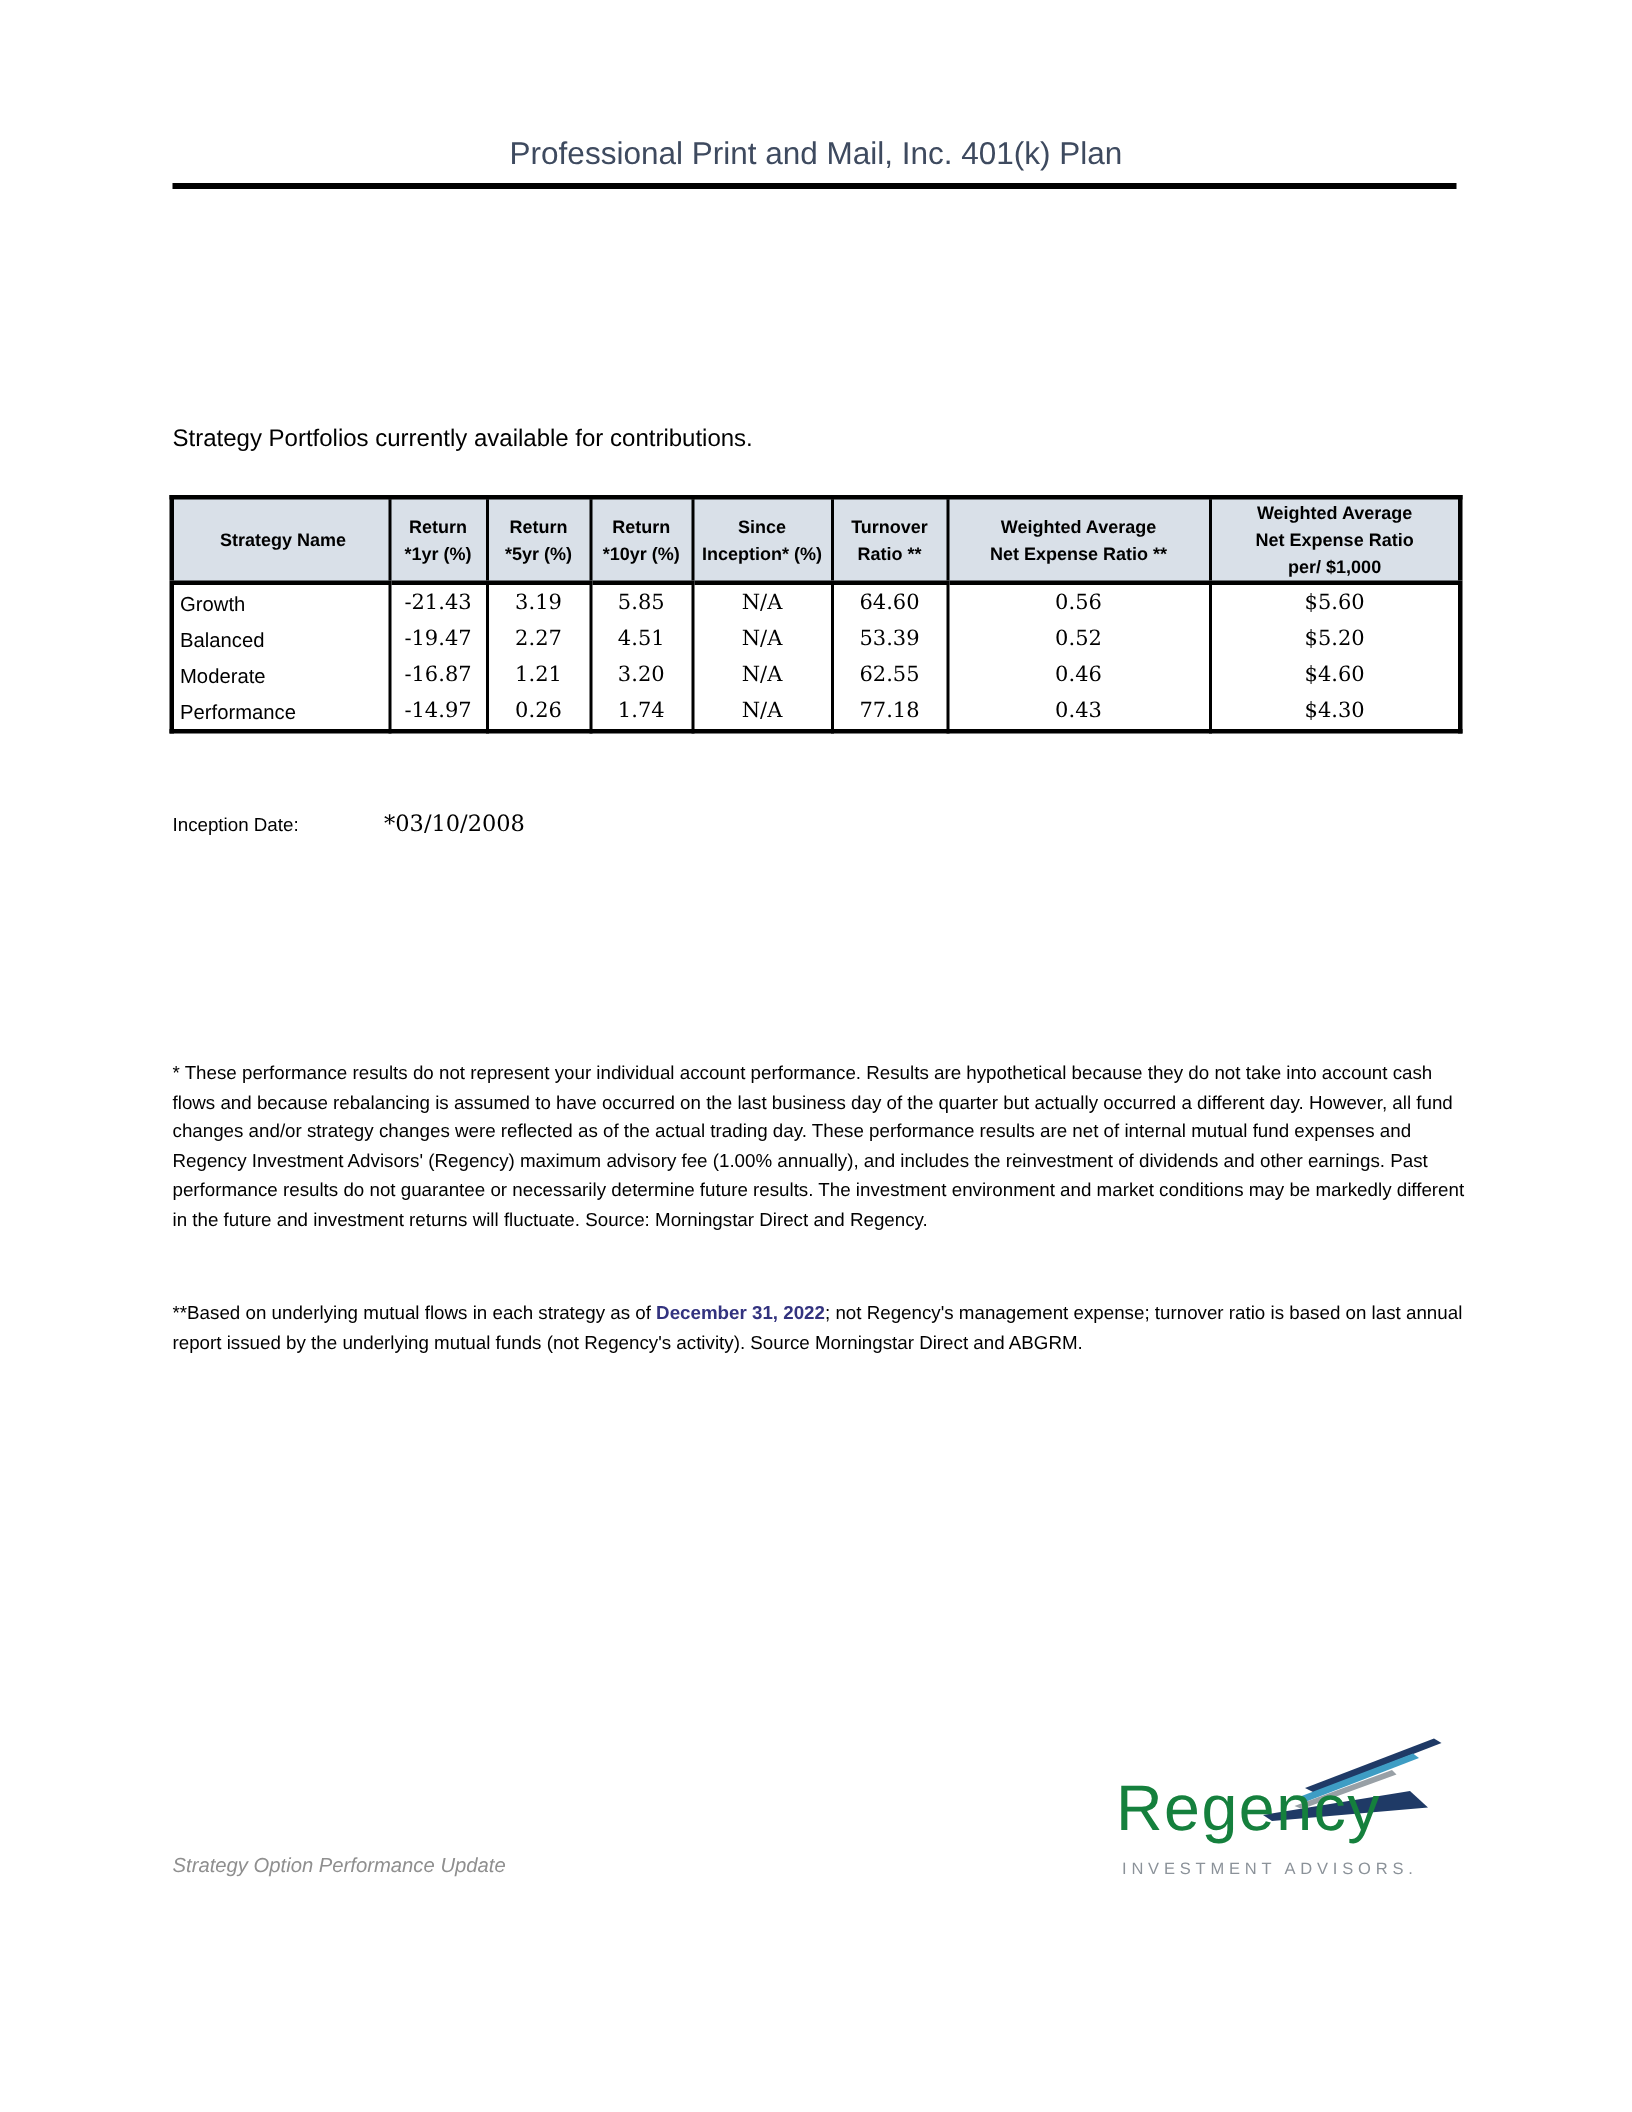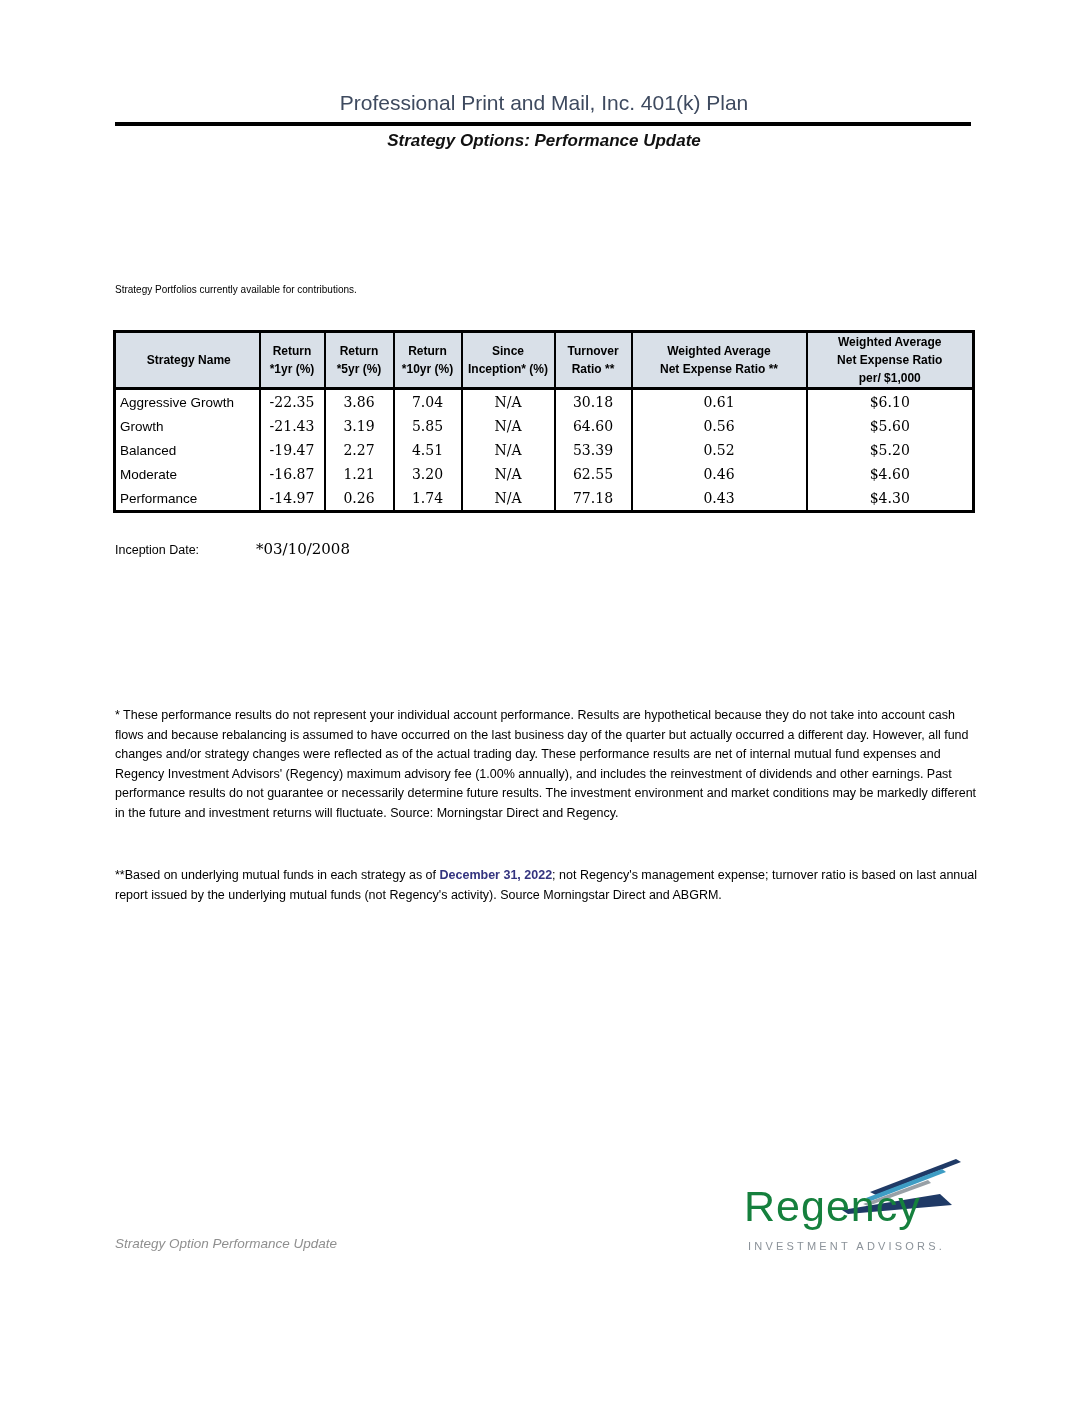--- a/index.html
+++ b/index.html
@@ -3,21 +3,21 @@
 <meta charset="utf-8">
 <style>
   html,body{margin:0;padding:0;background:#ffffff;}
   .page{position:relative;width:1088px;height:1408px;background:#ffffff;font-family:"Liberation Sans",sans-serif;color:#000;overflow:hidden;}
 
   .title{position:absolute;top:91px;left:0;width:100%;text-align:center;font-size:21px;color:#3e4a5f;}
   .rule{position:absolute;top:122px;left:115px;width:856px;height:4px;background:#000;}
   .subtitle{position:absolute;top:131px;left:0;width:100%;text-align:center;font-size:17px;font-weight:bold;font-style:italic;color:#111;}
   .asof{position:absolute;top:162px;left:0;width:100%;text-align:center;font-size:12.5px;font-weight:bold;font-style:italic;color:#4472b8;}
 
-  .intro{position:absolute;top:284px;left:115px;font-size:10px;color:#000;}
+  .intro{position:absolute;top:284px;left:115px;font-size:16px;color:#000;}
 
   table.perf{position:absolute;top:330px;left:113px;border-collapse:collapse;table-layout:fixed;width:859px;border:3px solid #000;}
   table.perf th{background:#d9e0e8;border:2px solid #000;border-bottom:3px solid #000;font-size:12px;font-weight:bold;text-align:center;vertical-align:middle;height:54px;white-space:pre-line;line-height:1.5;padding:0 2px;}
   table.perf th:first-child{text-align:center;padding-left:5px;}
   table.perf td{border-left:2px solid #000;border-right:2px solid #000;font-size:14px;text-align:center;height:24px;padding:0;font-family:"DejaVu Serif","Liberation Serif",serif;}
   table.perf td.name{font-family:"Liberation Sans",sans-serif;font-size:13.5px;text-align:left;padding-left:4px;}
 
   .inception{position:absolute;top:543px;left:115px;font-size:12.5px;}
   .inception .value{position:absolute;left:141px;top:-3px;font-size:15px;font-family:"DejaVu Serif","Liberation Serif",serif;white-space:nowrap;}
 
@@ -33,21 +33,20 @@
 
   .footer{position:absolute;left:115px;top:1236px;font-size:13.5px;font-style:italic;color:#8f8f8f;}
 </style>
 </head>
 <body>
 
 <div class="page">
 
   <div class="title">Professional Print and Mail, Inc. 401(k) Plan</div>
   <div class="rule"></div>
-  <div class="subtitle">Strategy Options: Performance Update</div>
 
   <div class="intro">Strategy Portfolios currently available for contributions.</div>
 
   <table class="perf">
     <colgroup>
       <col style="width:145px">
         <col style="width:65px">
         <col style="width:69px">
         <col style="width:68px">
       <col style="width:93px">
@@ -69,30 +68,20 @@
           <th>Turnover
 Ratio **</th>
           <th>Weighted Average
 Net Expense Ratio **</th>
           <th>Weighted Average
 Net Expense Ratio
 per/ $1,000</th>
         </tr>
     </thead>
     <tbody id="body-rows">
-        <tr>
-          <td class="name">Aggressive Growth</td>
-          <td>-22.35</td>
-          <td>3.86</td>
-          <td>7.04</td>
-          <td>N/A</td>
-          <td>30.18</td>
-          <td>0.61</td>
-          <td>$6.10</td>
-        </tr>
         <tr>
           <td class="name">Growth</td>
           <td>-21.43</td>
           <td>3.19</td>
           <td>5.85</td>
           <td>N/A</td>
           <td>64.60</td>
           <td>0.56</td>
           <td>$5.60</td>
         </tr>
@@ -129,21 +118,21 @@
       </tbody>
   </table>
 
   <div class="inception">
     <span>Inception Date:</span>
     <span class="value">*03/10/2008</span>
   </div>
 
   <div class="note note1">* These performance results do not represent your individual account performance.  Results are hypothetical because they do not take into account cash flows and because rebalancing is assumed to have occurred on the last business day of the quarter but actually occurred a different day. However, all fund changes and/or strategy changes were reflected as of the actual trading day. These performance results are net of internal mutual fund expenses and Regency Investment Advisors' (Regency) maximum advisory fee (1.00% annually), and includes the reinvestment of dividends and other earnings.  Past performance results do not guarantee or necessarily determine future results.  The investment environment and market conditions may be markedly different in the future and investment returns will fluctuate. Source: Morningstar Direct and Regency.</div>
 
-  <div class="note note2"><span>**Based on underlying mutual funds in each strategy as of </span><span class="note-date">December 31, 2022</span><span>; not Regency's management expense; turnover ratio is based on last annual report  issued by the underlying mutual funds (not Regency's activity). Source Morningstar Direct and ABGRM.</span></div>
+  <div class="note note2"><span>**Based on underlying mutual flows in each strategy as of </span><span class="note-date">December 31, 2022</span><span>; not Regency's management expense; turnover ratio is based on last annual report  issued by the underlying mutual funds (not Regency's activity). Source Morningstar Direct and ABGRM.</span></div>
 
   <div class="logo">
     <svg class="logo-swoosh" width="128" height="58" viewBox="0 0 128 58" xmlns="http://www.w3.org/2000/svg">
       <polygon points="2,52 100,36 112,47 8,56" fill="#1f3a66"></polygon>
       <polygon points="30,34 116,1 121,4 36,37" fill="#1f3a66"></polygon>
       <polygon points="26,40 102,11 106,14 31,43" fill="#3e9dc4"></polygon>
       <polygon points="23,46 88,22 91,25 28,48" fill="#98a0a6"></polygon>
     </svg>
     <div class="logo-name">Regency</div>
     <div class="logo-tagline">INVESTMENT ADVISORS.</div>

